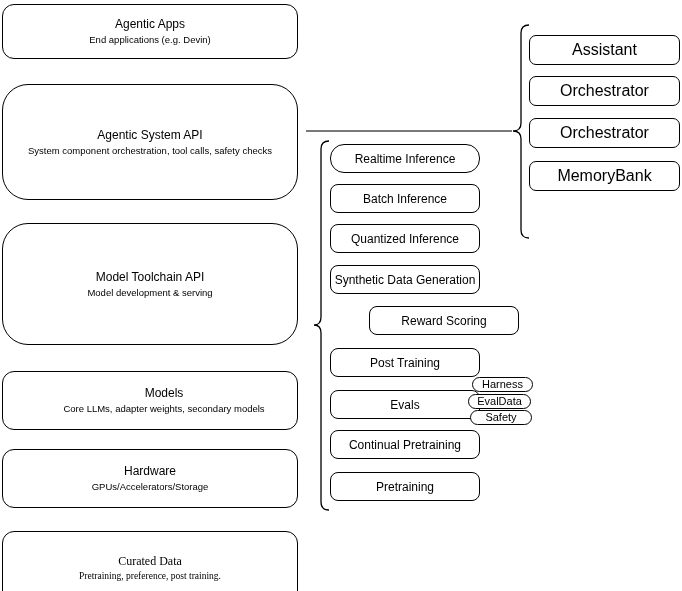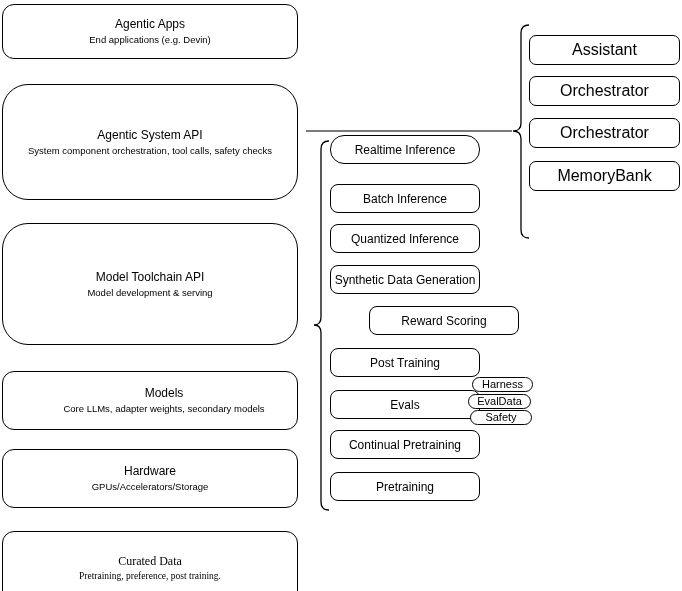--- a/index.html
+++ b/index.html
@@ -92,21 +92,21 @@
   <div class="node lbox r12" style="top:449px; height:59px;">
     <div class="title">Hardware</div>
     <div class="subtitle">GPUs/Accelerators/Storage</div>
   </div>
 
   <div class="node lbox r12" style="top:531px; height:74px;font-family:Liberation Serif, serif;">
     <div class="title">Curated Data</div>
     <div class="subtitle">Pretraining, preference, post training.</div>
   </div>
 
-  <div class="node mbox" style="top:135px;border-radius:14px;">
+  <div class="node mbox" style="top:144px;border-radius:14px;">
     <span>Realtime Inference</span>
   </div>
   <div class="node mbox" style="top:184px;">
     <span>Batch Inference</span>
   </div>
   <div class="node mbox" style="top:224px;">
     <span>Quantized Inference</span>
   </div>
   <div class="node mbox" style="top:265px;">
     <span>Synthetic Data Generation</span>

